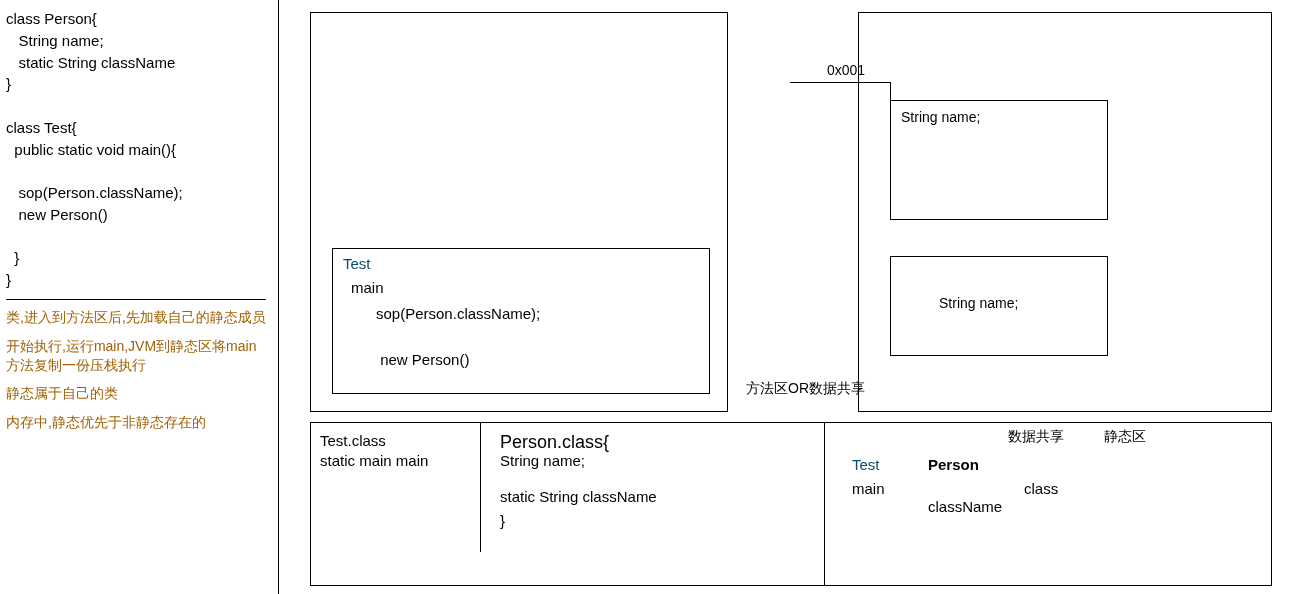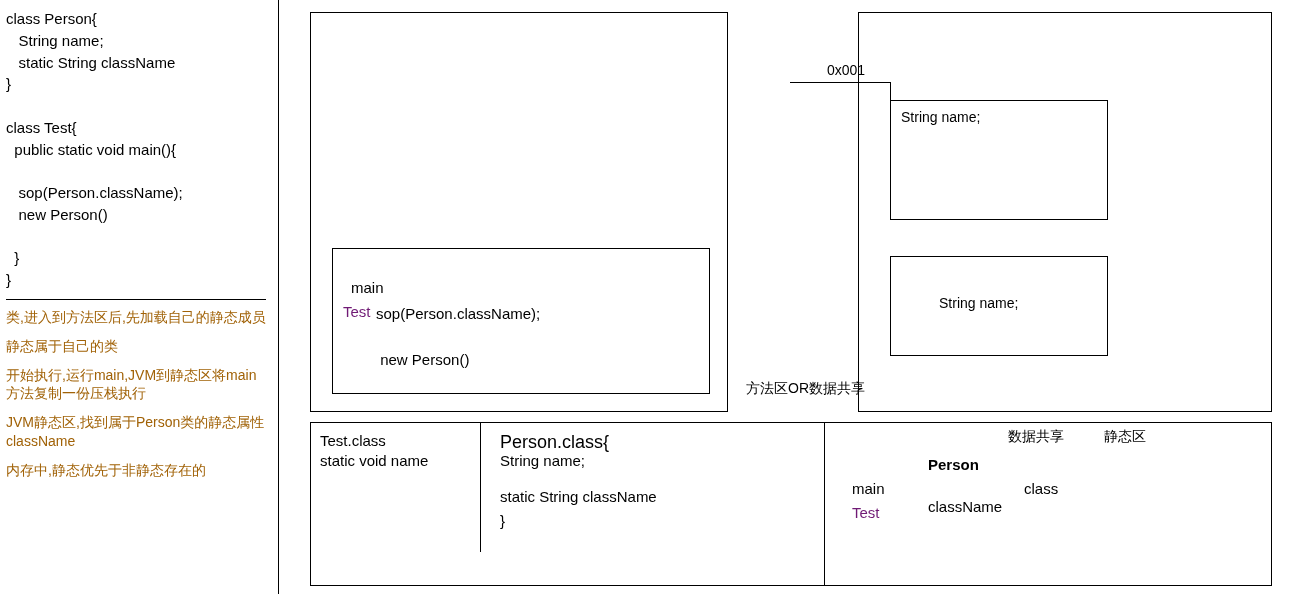--- a/index.html
+++ b/index.html
@@ -47,21 +47,21 @@
     }
     .box {
       position: absolute;
       border: 1px solid #000;
       background: #fff;
     }
     .lbl {
       position: absolute;
       font-size: 14px;
     }
-    .red-txt { color: #701a75; margin-top: 48px; }
+    .red-txt { color: #0c4a6e; }
     .vline {
       position: absolute;
       width: 1px;
       background: #000;
     }
     .method-area-line1 {
       position: absolute;
       height: 1px;
       background: #000;
     }
@@ -83,23 +83,22 @@
 class Test{
   public static void main(){
 
    sop(Person.className);
    new Person()
 
   }
 }</div>
   <div class="hr"></div>
   <div class="note red">类,进入到方法区后,先加载自己的静态成员</div>
+  <div class="note red">开始执行,运行main,JVM到静态区将main方法复制一份压栈执行</div>
   <div class="note red">静态属于自己的类</div>
-  <div class="note red">开始执行,运行main,JVM到静态区将main方法复制一份压栈执行</div>
-  <div class="note red">JVM静态区,找到属于Person类的静态属性className</div>
   <div class="note red">内存中,静态优先于非静态存在的</div>
 </div>
 
 <div class="divider-v"></div>
 
 <div class="box" style="left:310px; top:12px; width:418px; height:400px;"></div>
 
 <div class="box" style="left:332px; top:248px; width:378px; height:146px;">
   <div class="lbl red-txt" style="left:10px; top:6px; position:absolute; font-size:15px;">Test</div>
   <div class="lbl" style="left:18px; top:30px; position:absolute; font-size:15px;">main</div>
@@ -120,21 +119,21 @@
 
 <div class="box" style="left:890px; top:256px; width:218px; height:100px;">
   <div class="lbl" style="left:48px; top:38px; position:absolute;">String name;</div>
 </div>
 
 <div class="lbl" style="left:746px; top:380px;">方法区OR数据共享</div>
 
 <div class="box" style="left:310px; top:422px; width:962px; height:164px;"></div>
 
 <div class="lbl" style="left:320px; top:432px; font-size:15px;">Test.class</div>
-<div class="lbl" style="left:320px; top:452px; font-size:15px;"> static void name</div>
+<div class="lbl" style="left:320px; top:452px; font-size:15px;"> static main main</div>
 
 <div class="vline" style="left:480px; top:422px; height:130px;"></div>
 
 <div class="lbl" style="left:500px; top:432px; font-size:18px;">Person.class{</div>
 <div class="lbl" style="left:500px; top:452px; font-size:15px;">  String name;</div>
 <div class="lbl" style="left:500px; top:488px; font-size:15px;">  static String className</div>
 <div class="lbl" style="left:500px; top:512px; font-size:15px;">}</div>
 
 <div class="vline" style="left:824px; top:422px; height:164px;"></div>
 

